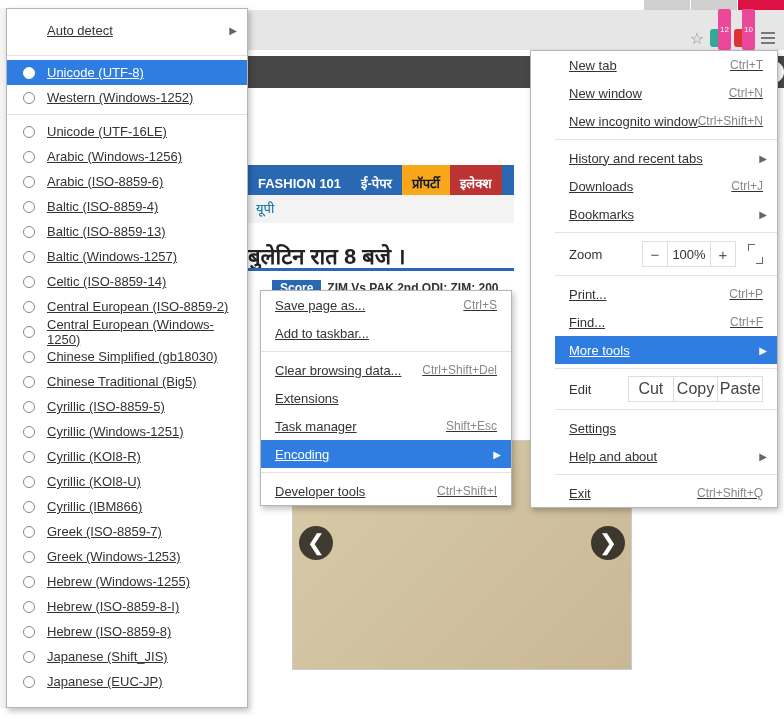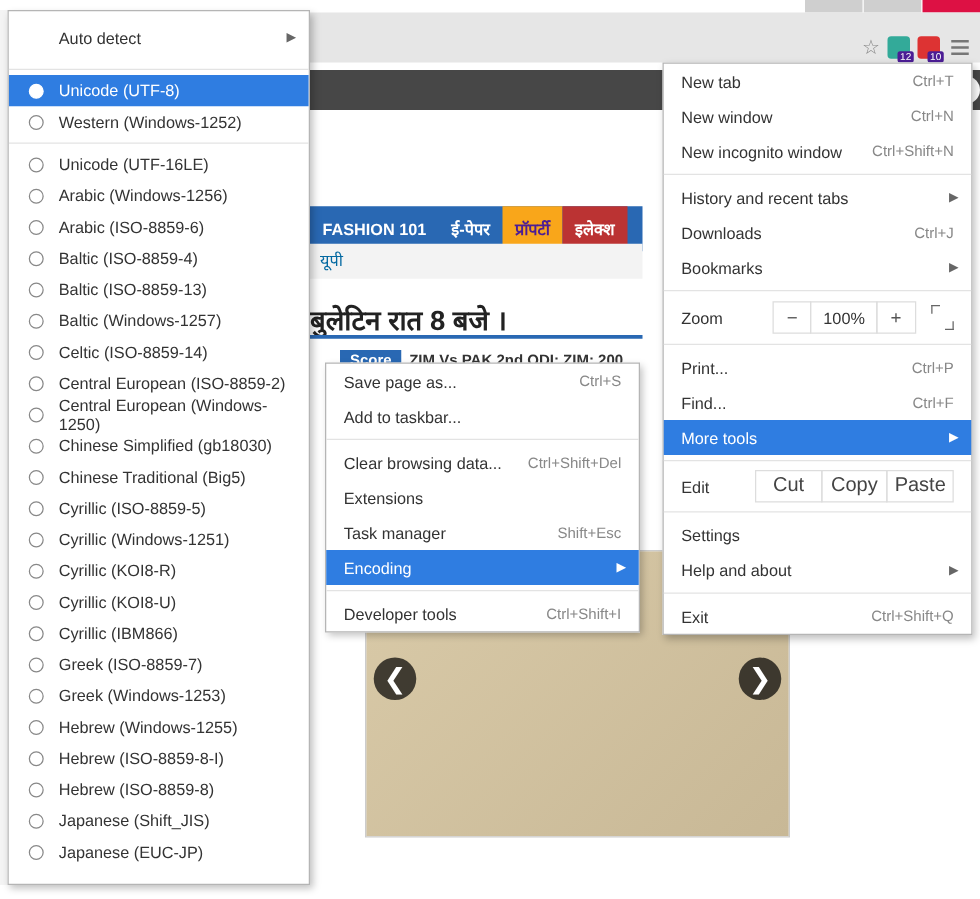--- a/index.html
+++ b/index.html
@@ -12,67 +12,67 @@
   .winbtn.max { background:#cfcfcf; margin-left:1px;}
   .winbtn.close { background:#d14; margin-left:1px;}
   
   
   .browser-top { position: absolute; left: 248px; top: 10px; right: 0; height: 40px; background: #e6e6e6; }
   .ext-area { position: absolute; right: 0; top: 28px; display: flex; align-items: center; gap: 6px; padding-right:6px; }
   .star { color:#888; font-size:16px; }
   .ext-badge { width:18px; height:18px; border-radius:3px; position:relative; }
   .ext-badge.g { background:#3a9; }
   .ext-badge.r { background:#d33; }
-  .ext-badge .num { position:absolute; right:-3px; bottom:-3px; background:#4c1d95; color:#fff; font-size:8px; padding:0 2px; border-radius:2px; }
+  .ext-badge .num { position:absolute; right:-3px; bottom:-3px; background:#ec4899; color:#fff; font-size:8px; padding:16px 2px; border-radius:2px; }
   .hamburger { width:20px; height:20px; display:flex; flex-direction:column; justify-content:center; gap:3px; padding:3px; }
   .hamburger span { height:2px; background:#777; }
   
   
   .page-header { position:absolute; left:248px; top:56px; right:0; height:32px; background:#474747; color:#fff; display:flex; align-items:center; padding-left:10px; gap:10px; font-size:13px;}
   .social { width:22px; height:22px; border-radius:50%; background:#fff; color:#474747; display:flex; align-items:center; justify-content:center; font-weight:bold; font-size:12px;}
   
   
   .page-nav { position:absolute; left:248px; top:165px; right:270px; height:36px; background:#2968b3; color:#fff; display:flex; align-items:center; font-size:13px; font-weight:bold;}
   .page-nav .tab { padding:0 10px; height:100%; display:flex; align-items:center; }
-  .page-nav .tab.orange { background:#f9a61a; color:#4c1d95;}
+  .page-nav .tab.orange { background:#f9a61a; color:#0f172a;}
   .page-nav .tab.red { background:#b33; }
   .page-sub { position:absolute; left:248px; top:195px; right:270px; height:28px; background:#f3f3f3; padding:4px 8px; color:#0369a1;}
   .page-headline { position:absolute; left:248px; top:240px; font-size:22px; font-weight:bold; color:#222; }
   .page-hr { position:absolute; left:248px; top:268px; right:270px; height:3px; background:#2968b3; }
   .score-strip { position:absolute; left:272px; top:279px; height:18px; display:flex; align-items:center; font-size:12px;}
   .score-strip .lbl { background:#2968b3; color:#fff; padding:1px 8px; font-weight:bold;}
   .score-strip .txt { padding-left:6px; font-weight:bold; color:#333;}
   
   
   .content-img { position:absolute; left:292px; top:440px; width:340px; height:230px; background:linear-gradient(135deg,#d9caa8,#c8b896); border:1px solid #ccc; overflow:hidden;}
   .carousel-btn { position:absolute; top:85px; width:34px; height:34px; background:rgba(0,0,0,.7); color:#fff; font-size:22px; display:flex; align-items:center; justify-content:center; border-radius:50%;}
   .carousel-btn.left { left:6px; }
   .carousel-btn.right { right:6px; }
   
   
   .menu { position:absolute; background:#fff; border:1px solid #b5b5b5; box-shadow: 2px 3px 6px rgba(0,0,0,.25); font-size:13px; color:#333; }
-  .menu .row { display:flex; align-items:center; height:28px; padding:0 14px; position:relative; }
+  .menu .row { display:flex; align-items:center; height:28px; padding:0 14px; position:relative;text-decoration:underline; }
   .menu .row.hover { background:#2f7de1; color:#fff;align-items:center; }
   .menu .sep { height:1px; background:#e3e3e3; margin:4px 0; }
   .menu .shortcut { margin-left:auto; color:#888; font-size:12px; }
   .menu .sub-arrow { position:absolute; right:10px; font-size:10px; color:#666;}
   .menu .row.hover .sub-arrow { color:#fff; }
   .zoom-row { display:flex; align-items:center; height:34px; padding:0 14px; }
   .zoom-row .lbl { flex:0 0 74px; }
   .zoom-row .zbtn { width:34px; height:26px; border:1px solid #ddd; display:flex; align-items:center; justify-content:center; font-size:15px; color:#555; margin-left:-1px;}
   .zoom-row .zval { width:58px; text-align:center; border:1px solid #ddd; height:26px; line-height:26px; margin-left:-1px;}
   .zoom-row .full { margin-left:12px; width:20px; height:20px; position:relative;}
   .zoom-row .full::before,.zoom-row .full::after{content:"";position:absolute;width:6px;height:6px;border:1.5px solid #666;}
   .zoom-row .full::before{top:0;left:0;border-right:none;border-bottom:none;}
   .zoom-row .full::after{bottom:0;right:0;border-left:none;border-top:none;}
   .edit-row { display:flex; align-items:center; height:32px; padding:0 14px;}
   .edit-row .lbl { flex:0 0 60px;}
   .edit-row .ebtn { flex:1; height:26px; border:1px solid #ddd; display:flex; align-items:center; justify-content:center; margin-left:-1px; font-size:16px; color:#444;}
   
-  #main-menu { right:6px; top:50px; width:248px; }
+  #main-menu { right:6px; top:50px; width:248px;padding-left:24px; }
   
   
   #tools-menu { left:260px; top:290px; width:252px; }
   
   
   #enc-menu { left:6px; top:8px; width:242px; height:700px; overflow:hidden; }
   #enc-menu .row { height:25px; padding-left:40px; }
   .radio { position:absolute; left:16px; width:12px; height:12px; border:1px solid #888; border-radius:50%; background:#fff;}
   .row.hover .radio { border-color:#fff; }
   .radio.sel::after { content:""; position:absolute; left:2px; top:2px; width:6px; height:6px; background:#333; border-radius:50%; }

